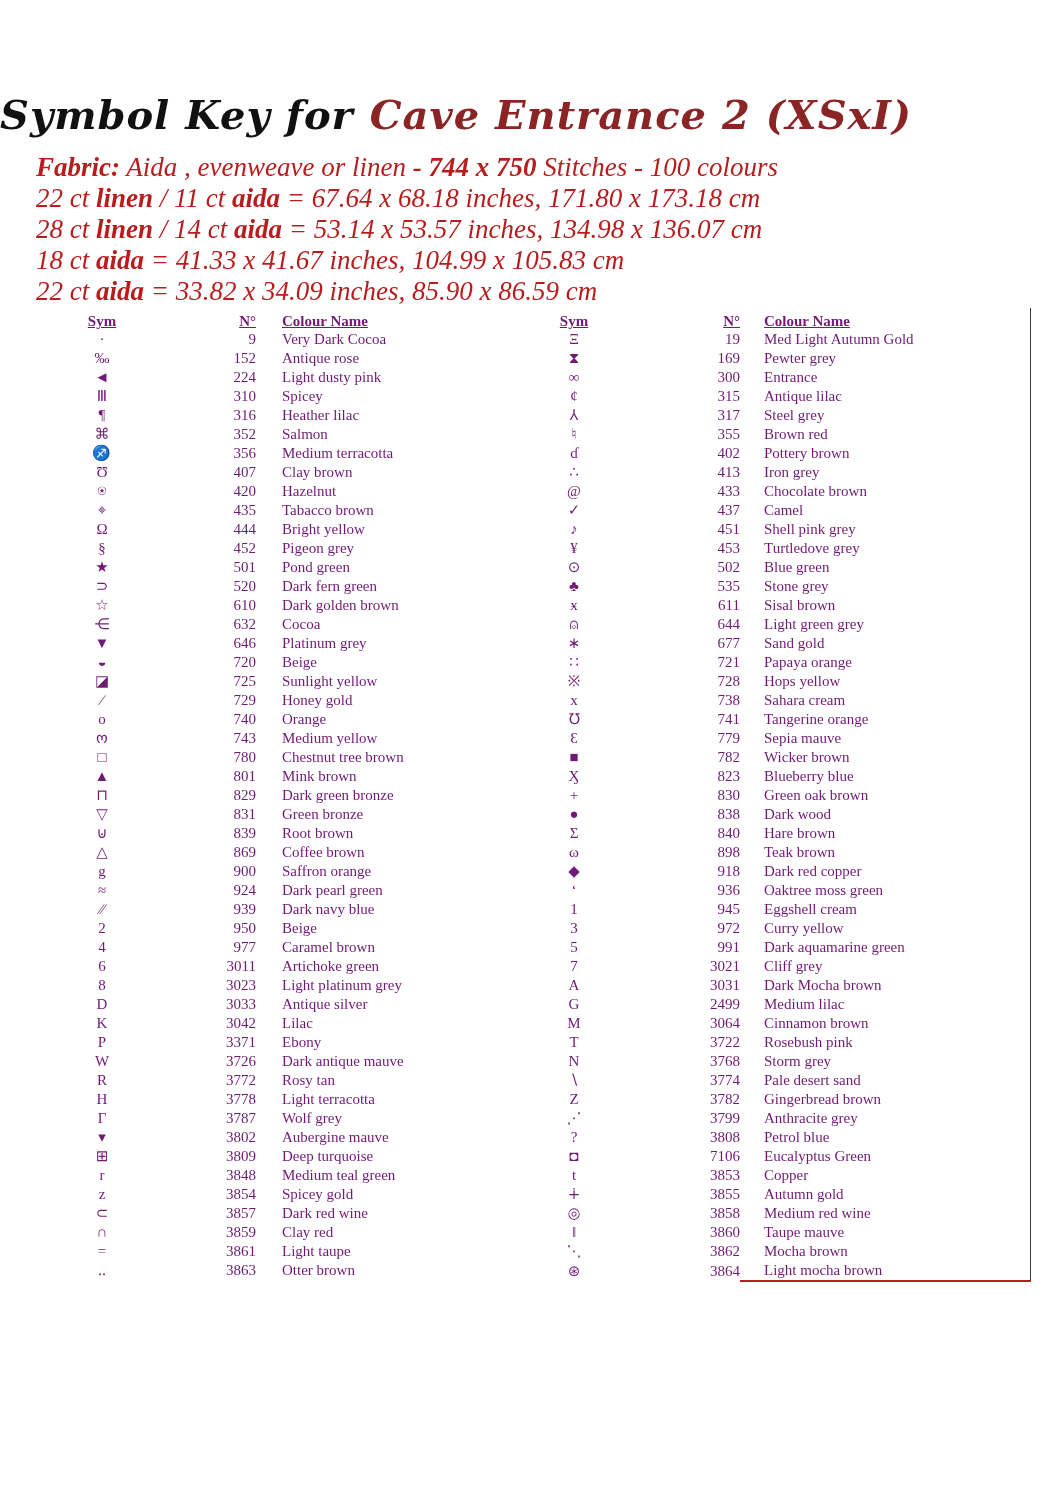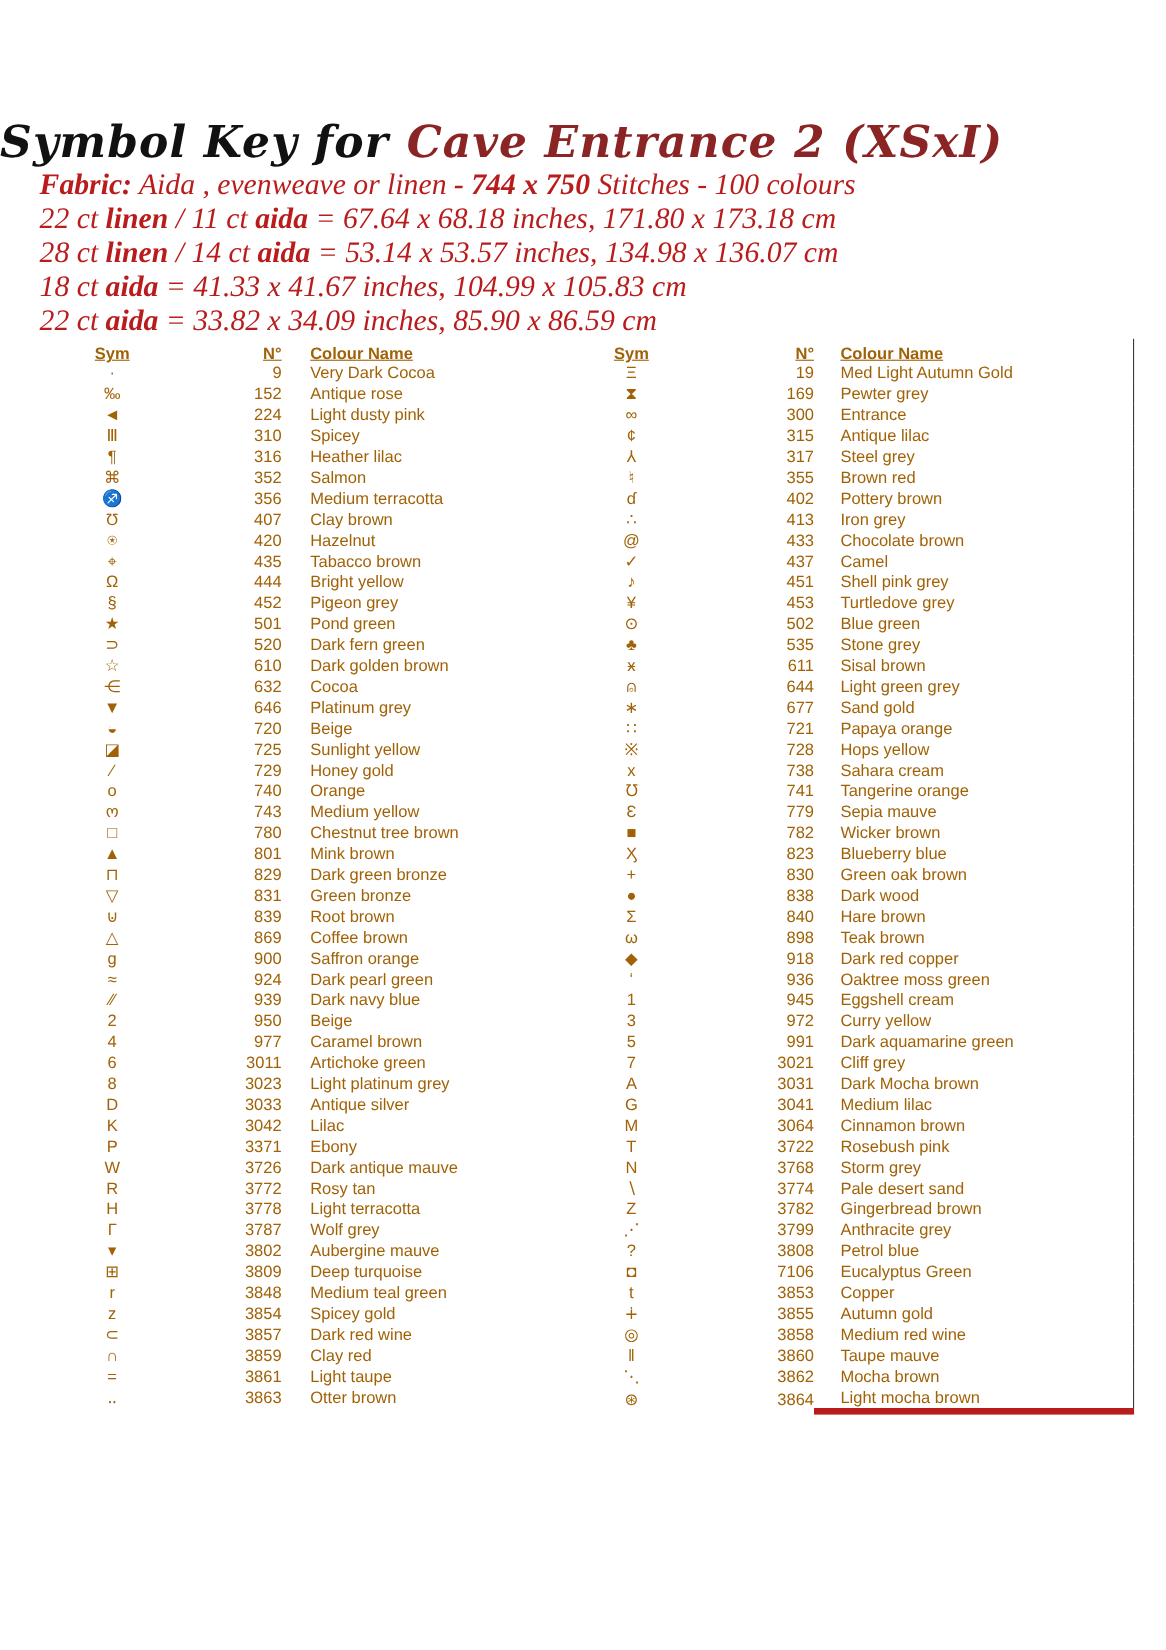--- a/index.html
+++ b/index.html
@@ -2,50 +2,50 @@
 <html><head>
 <meta charset="utf-8">
 <style>
   html,body{margin:0;padding:0;background:#ffffff;}
   .page{position:relative;width:1060px;height:1500px;background:#ffffff;overflow:hidden;
         font-family:"Liberation Sans",sans-serif;color:#1c1c1c;}
 
   
   .title{position:absolute;top:92px;left:0;width:881px;text-align:center;
          font-family:"DejaVu Serif",serif;font-style:italic;font-weight:bold;
-         font-size:40px;line-height:46px;letter-spacing:1px;white-space:nowrap;margin-top:15px;}
+         font-size:40px;line-height:46px;letter-spacing:1px;white-space:nowrap;}
   .title .t-black{color:#111111;}
   .title .t-red{margin-left:16px;}
 
   
   .fabric{position:absolute;left:36px;top:152px;width:1000px;
           font-family:"Liberation Serif",serif;font-style:italic;
           font-size:27px;line-height:31px;color:#b91c1c;white-space:nowrap;}
   .fabric-line .b{font-weight:bold;}
 
   
   table.keytable{position:absolute;border-collapse:collapse;table-layout:fixed;
-                 font-family:Liberation Sans, sans-serif;font-size:15px;color:#a16207;}
+                 font-family:Liberation Serif, serif;font-size:15px;color:#701a75;}
   table.keytable th{font-weight:bold;text-decoration:underline;height:22px;
                     vertical-align:bottom;padding:0;}
   table.keytable td{height:19px;padding:0;vertical-align:middle;line-height:19px;}
   .col-sym{text-align:center;}
   .col-num{text-align:right;padding-right:4px;}
   .col-name{text-align:left;}
 
   table.tbl-left{left:58px;top:308px;width:442px;}
   table.tbl-left .col-sym{width:88px;}
   table.tbl-left .col-num{width:110px;}
   table.tbl-left .col-name{width:244px;padding-left:26px;}
 
   table.tbl-right{left:538px;top:308px;width:468px;}
   table.tbl-right .col-sym{width:72px;}
   table.tbl-right .col-num{width:130px;}
   table.tbl-right .col-name{width:266px;padding-left:24px;border-right:1px solid #3a3a3a;}
-  table.tbl-right tbody tr:last-child .col-name{border-bottom:6px solid #b91c1c;}
+  table.tbl-right tbody tr:last-child .col-name{border-bottom:2px solid #b91c1c;}
 </style>
 </head>
 <body>
 
 <div class="page">
 
   <div class="title">
     <span class="t-black">Symbol Key for</span><span class="t-red" style="color: rgb(139, 36, 36);">Cave Entrance 2 (XSxI)</span>
   </div>
 
@@ -498,21 +498,21 @@
           <td class="col-num">3021</td>
           <td class="col-name">Cliff grey</td>
         </tr>
         <tr>
           <td class="col-sym">A</td>
           <td class="col-num">3031</td>
           <td class="col-name">Dark Mocha brown</td>
         </tr>
         <tr>
           <td class="col-sym">G</td>
-          <td class="col-num">3041</td>
+          <td class="col-num">2499</td>
           <td class="col-name">Medium lilac</td>
         </tr>
         <tr>
           <td class="col-sym">M</td>
           <td class="col-num">3064</td>
           <td class="col-name">Cinnamon brown</td>
         </tr>
         <tr>
           <td class="col-sym">T</td>
           <td class="col-num">3722</td>

